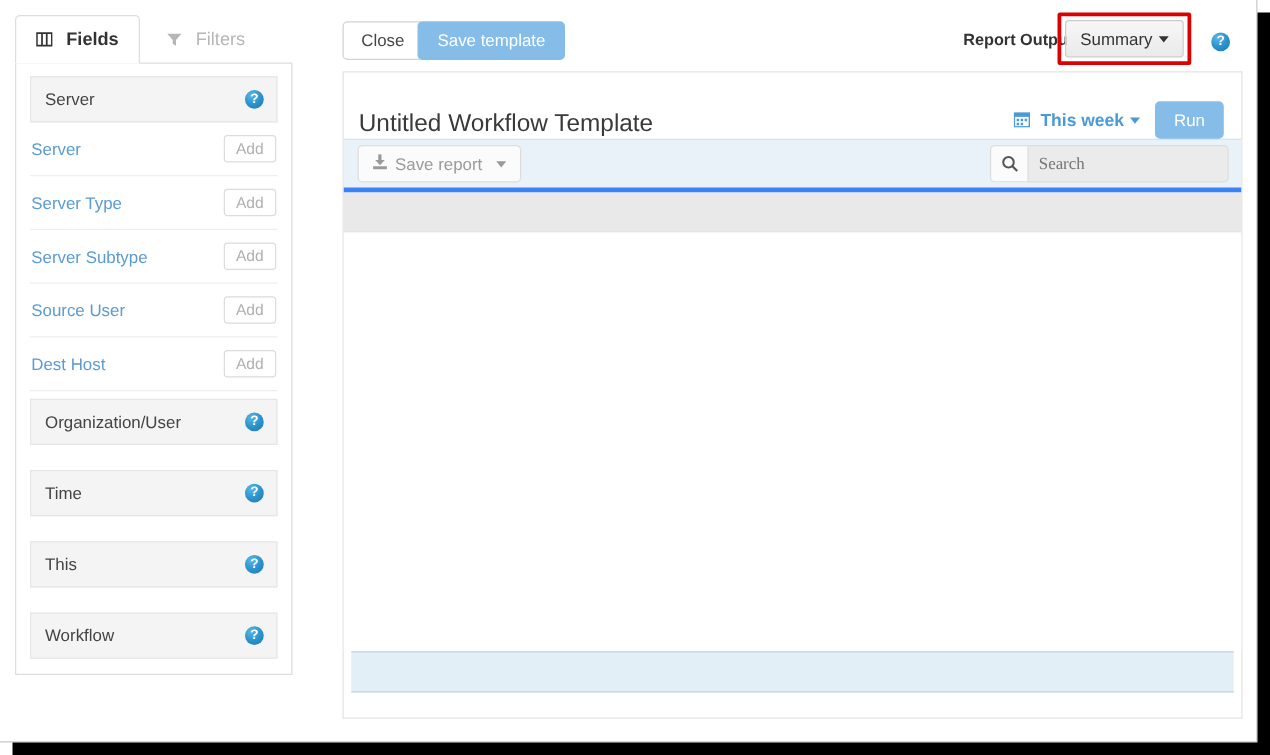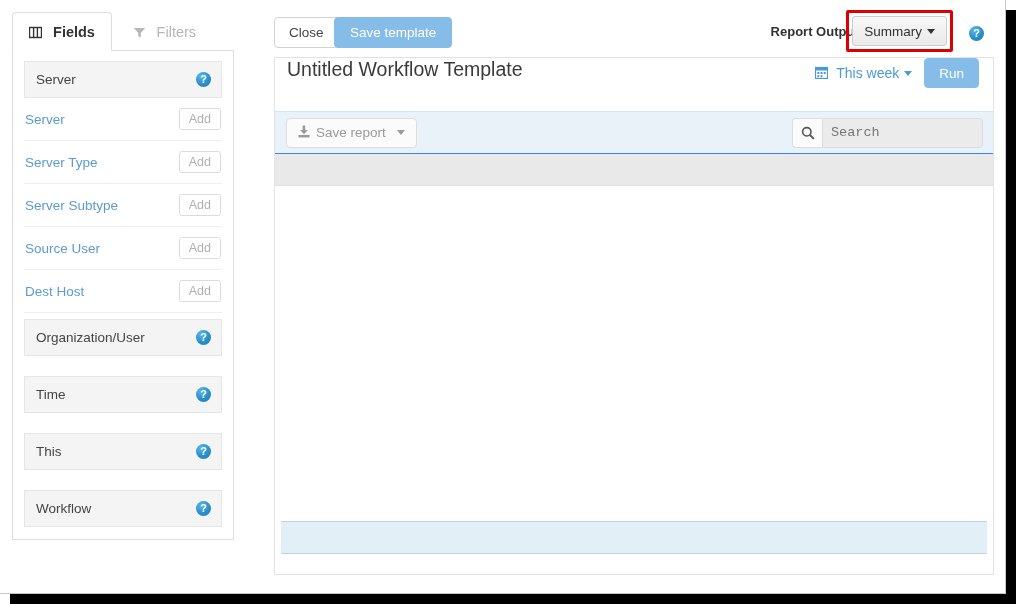--- a/index.html
+++ b/index.html
@@ -232,58 +232,59 @@
     height: 518px;
     background: #ffffff;
     border: 1px solid #e3e3e3;
     box-sizing: border-box;
   }
   #report-title-bar {
     position: relative;
     height: 53px;
     padding: 0 14px 0 12px;
     display: flex;
-    align-items: flex-start;
+    align-items: flex-end;
     justify-content: space-between;
     box-sizing: border-box;
   }
   #report-title {
     font-size: 19.5px;
     color: #3a3a3a;
   }
   #title-right {
     display: flex;
     align-items: center;
     gap: 12px;
   }
   #date-range-picker {
     color: #4a9ad4;
     font-size: 14px;
     cursor: pointer;
     white-space: nowrap;
+    font-weight: bold;
   }
   #date-range-picker .cal {
     margin-right: 4px;
     vertical-align: -1px;
   }
   #run-button {
     background: #85bce8;
     border: 1px solid #85bce8;
     color: #ffffff;
     height: 30px;
     padding: 0 14px;
     font-size: 13.5px;
     border-radius: 4px;
   }
 
   #report-toolbar {
     height: 43px;
     background: #e8f2f8;
     border-top: 1px solid #d6e6f0;
-    border-bottom: 1px solid #3b82f6;
+    border-bottom: 4px solid #3b82f6;
     display: flex;
     align-items: center;
     justify-content: space-between;
     padding: 0 10px 0 11px;
     box-sizing: border-box;
   }
   #save-report-button {
     background: #fbfbfb;
     border: 1px solid #dddddd;
     color: #9a9a9a;
@@ -313,21 +314,21 @@
   }
   #search-input {
     width: 161px; height: 30px;
     border: 1px solid #dddddd;
     border-radius: 0 4px 4px 0;
     background: #ebebeb;
     color: #9b9b9b;
     font-size: 13.5px;
     padding: 0 8px;
     box-sizing: border-box;
-    font-family: Liberation Mono, monospace;
+    font-family: Liberation Serif, serif;
     outline: none;
   }
   #table-header-band {
     height: 31px;
     background: #e9e9e9;
     border-bottom: 1px solid #e2e2e2;
   }
   #table-body {
     height: 335px;
     background: #ffffff;

